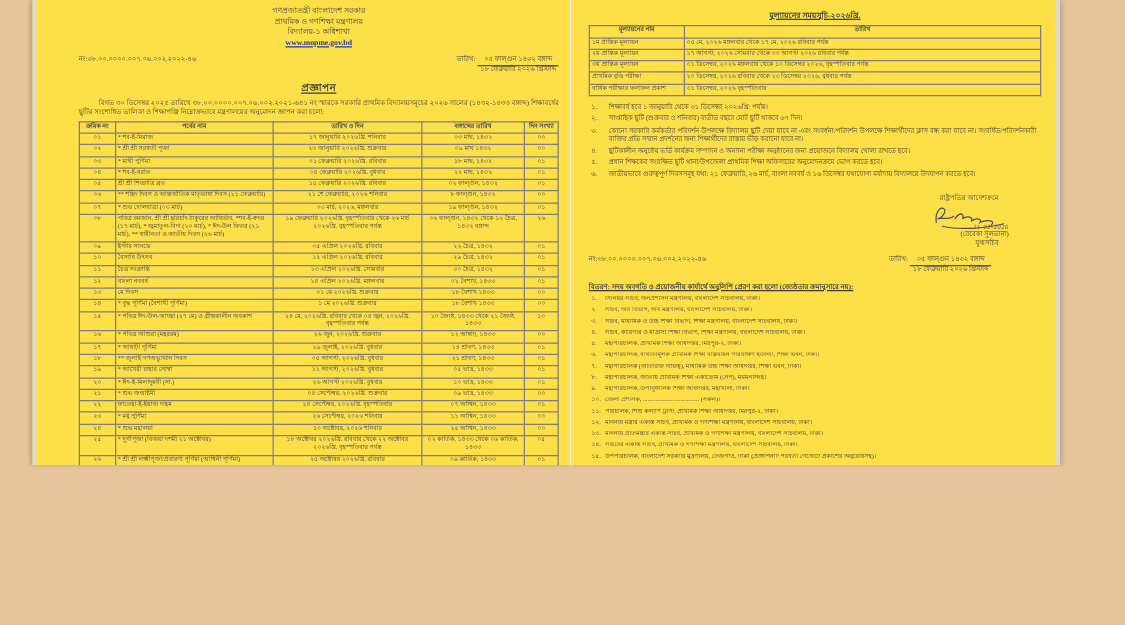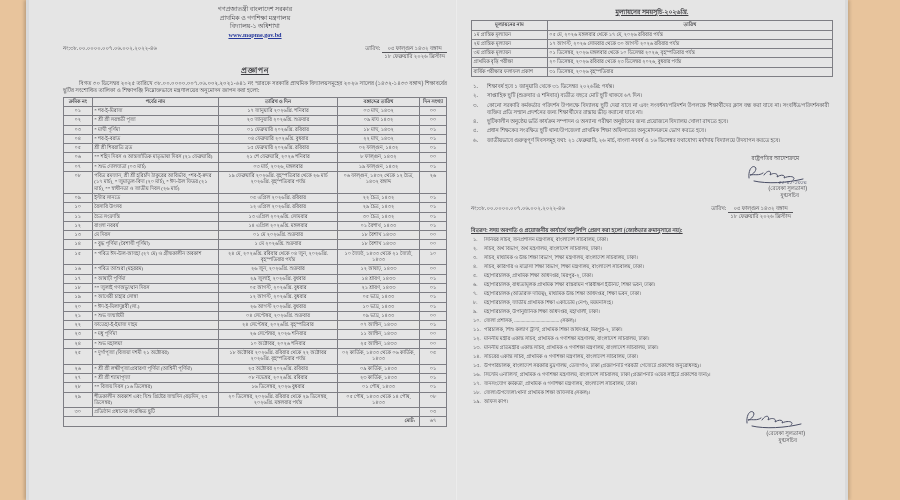--- a/index.html
+++ b/index.html
@@ -1,19 +1,19 @@
 <!DOCTYPE html>
 <html><head>
 <meta charset="utf-8">
 <style>
   *{margin:0;padding:0;box-sizing:border-box;}
   html,body{width:900px;height:500px;overflow:hidden;}
   .scene{position:relative;width:900px;height:500px;background:#e8c49c;
          font-family:"Liberation Serif","DejaVu Serif",serif;color:#3c3c40;}
-  .page{position:absolute;top:0;height:500px;background:#e5e5e5;overflow:hidden;}
+  .page{position:absolute;top:0;height:372px;background:#fde047;overflow:hidden;}
   .page1{left:26px;width:430px;border-left:3px solid #d9dadb;box-shadow:-2px 0 3px rgba(0,0,0,.18);
          padding:5px 9px 0 34px;}
   .page2{left:456px;width:392px;border-right:3px solid #d9dadb;border-left:1px solid #ececec;
          box-shadow:2px 0 3px rgba(0,0,0,.14);padding:7px 12px 0 14px;}
 
   
   .p1-header{text-align:center;font-size:6.2px;line-height:8.5px;}
   .site{color:#24379b;text-decoration:underline;font-weight:bold;}
   .memo-row{display:flex;justify-content:space-between;align-items:flex-start;
             margin-top:6px;font-size:5.4px;line-height:6.5px;}

